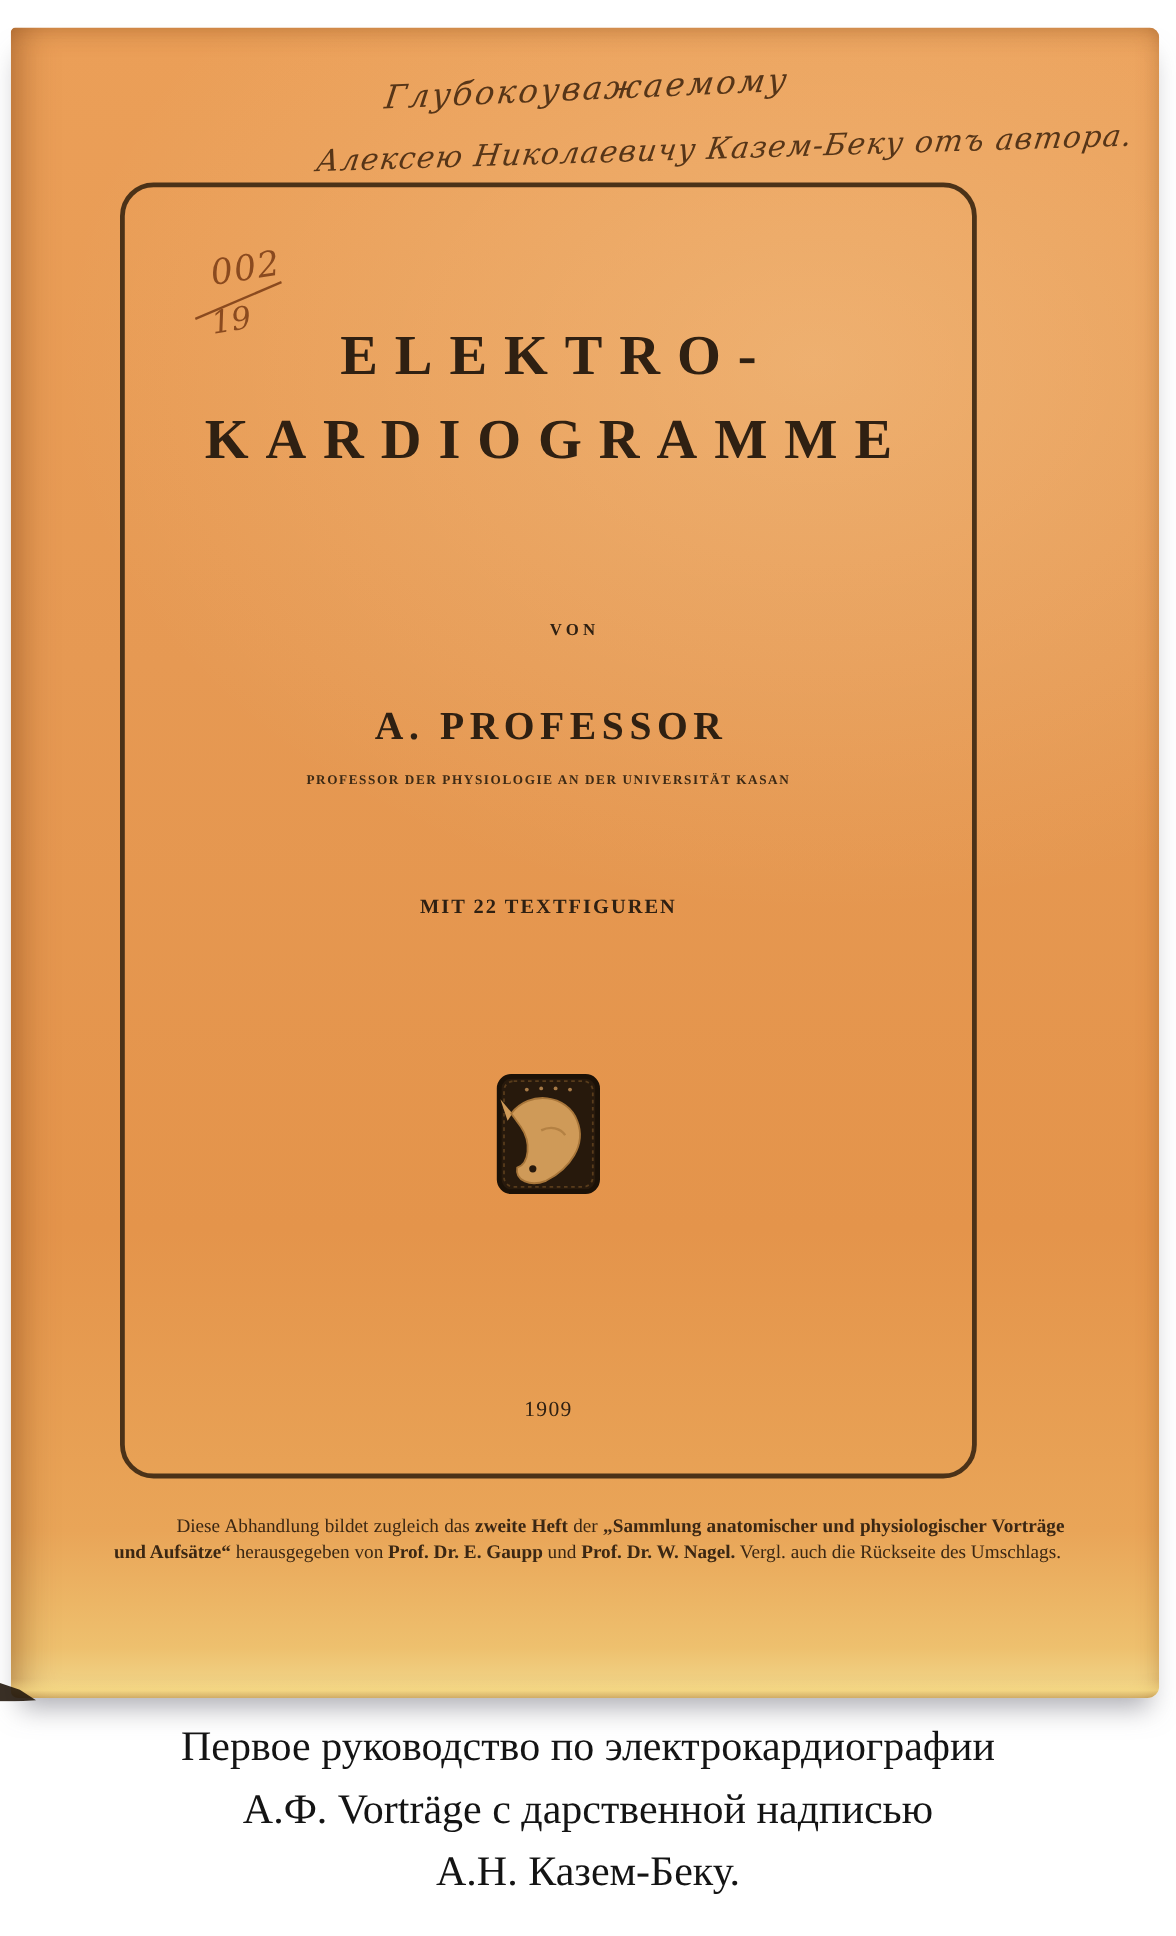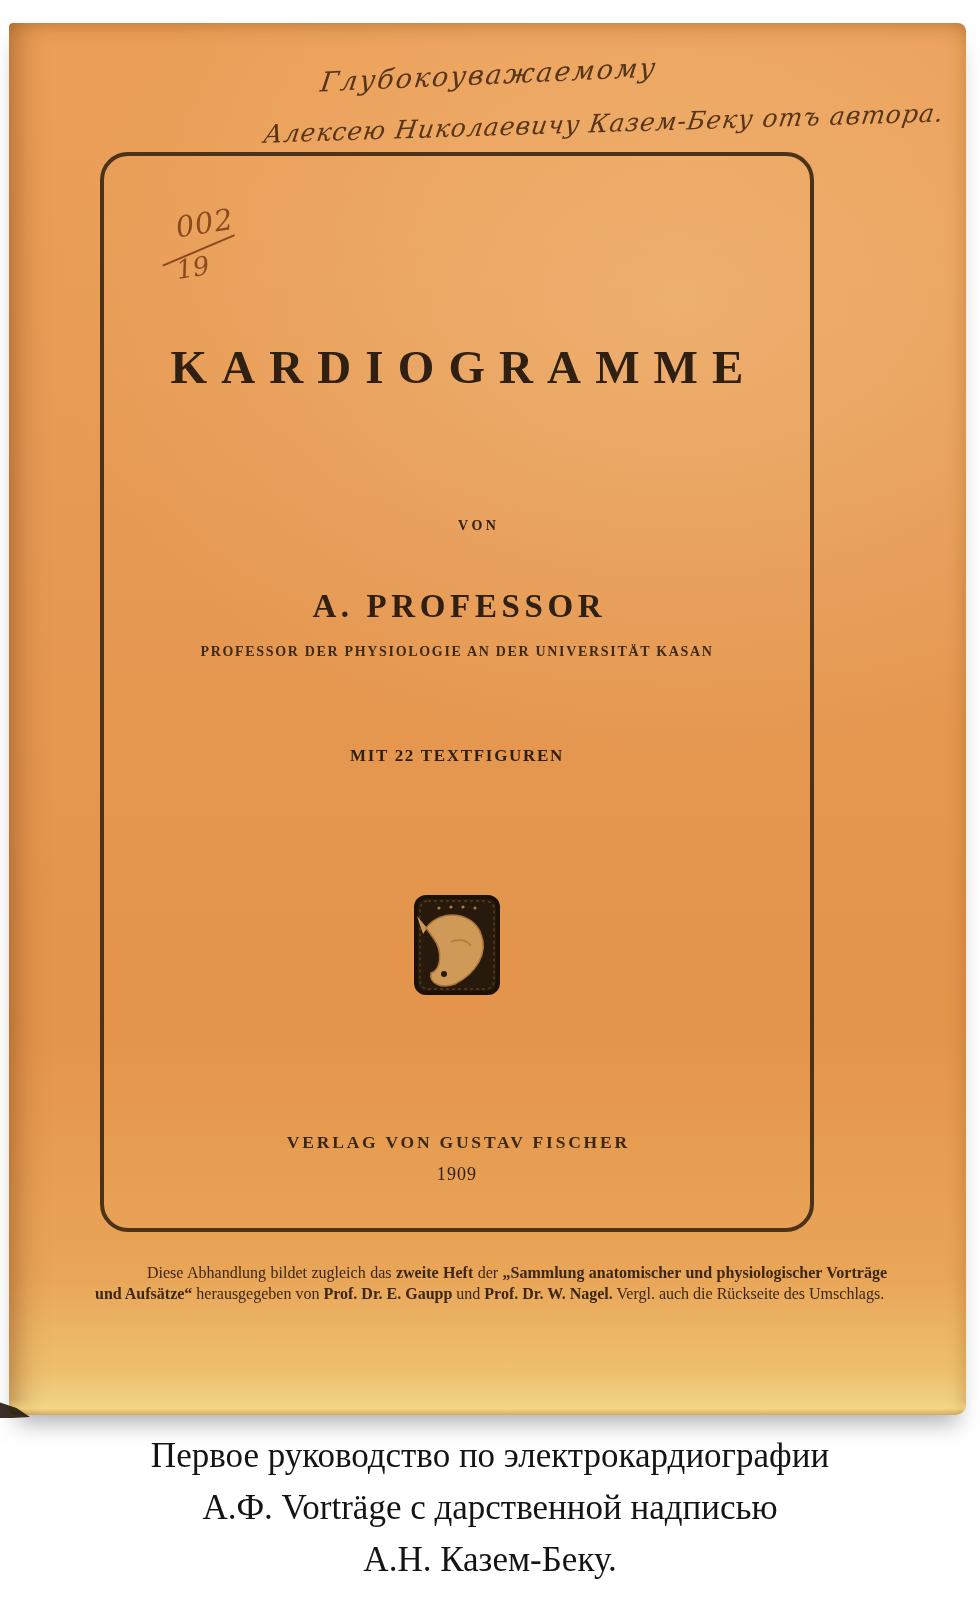--- a/index.html
+++ b/index.html
@@ -68,21 +68,21 @@
     position:absolute;left:91px;top:129px;width:714px;height:1080px;
     text-align:center;color:var(--ink_brown);
   }
   .fc{position:absolute;left:0;width:100%;}
   .title{font-size:47px;font-weight:bold;letter-spacing:.30em;text-indent:.30em;
     font-family:"Liberation Serif",serif;}
   .t1{top:118px;}
   .t2{top:188px;}
   .von{top:366px;font-size:14px;font-weight:bold;letter-spacing:.25em;text-indent:.25em;margin-left:20px;}
   .author{top:436px;font-size:33px;font-weight:bold;letter-spacing:.14em;text-indent:.14em;}
-  .affil{top:492px;font-size:14px;font-weight:bold;letter-spacing:.12em;color:#3d2a15;}
+  .affil{top:492px;font-size:11px;font-weight:bold;letter-spacing:.12em;color:#3d2a15;}
   .figures{top:594px;font-size:17px;font-weight:bold;letter-spacing:.10em;font-family:Liberation Serif, serif;}
   .emblem{top:740px;}
   .emblem svg{display:inline-block;}
   .jena{top:944px;font-size:21px;font-weight:bold;letter-spacing:.28em;text-indent:.28em;}
   .verlag{top:980px;font-size:17.5px;font-weight:bold;letter-spacing:.16em;text-indent:.16em;color:#3a2815;}
   .year{top:1012px;font-size:18px;font-weight:normal;letter-spacing:.06em;}
   
   .series-note{
     position:absolute;left:86px;top:1240px;width:792px;
     font-size:16px;line-height:1.30;text-align:justify;text-indent:52px;
@@ -107,20 +107,21 @@
 
     <div class="catalog">
       <span class="num">002</span>
       <span class="bar"></span>
       <span class="den">19</span>
     </div>
 
     <div class="frame"></div>
 
     <div class="frame-content">
+      <div class="fc title t1">ELEKTRO-</div>
       <div class="fc title t2">KARDIOGRAMME</div>
       <div class="fc von">VON</div>
       <div class="fc author">A. PROFESSOR</div>
       <div class="fc affil">PROFESSOR DER PHYSIOLOGIE AN DER UNIVERSITÄT KASAN</div>
       <div class="fc figures">MIT 22 TEXTFIGUREN</div>
 
       <div class="fc emblem">
         <svg width="92" height="106" viewBox="0 0 92 106" aria-hidden="true">
           <rect x="5" y="5" width="82" height="96" rx="10" fill="#27190c" stroke="#1b1107" stroke-width="4"></rect>
           <rect x="9" y="9" width="74" height="88" rx="8" fill="none" stroke="#7a5426" stroke-width="1.5" stroke-dasharray="3 3" opacity=".6"></rect>
@@ -131,21 +132,20 @@
           <path d="M16 36 L6 24 L12 42 Z" fill="#cf9a58"></path>
           <path d="M15 36 C 30 16, 62 20, 70 42
                    C 78 62, 64 82, 44 92
                    C 31 97, 18 92, 20 81
                    C 30 78, 32 60, 23 47 Z" fill="#cf9a58" stroke="#a8763a" stroke-width="1.5"></path>
           <circle cx="33" cy="82" r="3" fill="#27190c"></circle>
           <path d="M40 50 C 48 46, 56 48, 60 54" fill="none" stroke="#a8763a" stroke-width="2" opacity=".7"></path>
         </svg>
       </div>
 
-      <div class="fc verlag">VERLAG VON GUSTAV FISCHER</div>
       <div class="fc year">1909</div>
     </div>
 
     <div class="series-note"><span>Diese Abhandlung bildet zugleich das </span><span style="font-weight: bold;">zweite Heft</span><span> der </span><span style="font-weight: bold;">„Sammlung anatomischer und physiologischer Vorträge und Aufsätze“</span><span> herausgegeben von </span><span style="font-weight: bold;">Prof. Dr. E. Gaupp</span><span> und </span><span style="font-weight: bold;">Prof. Dr. W. Nagel.</span><span>  Vergl. auch die Rückseite des Umschlags.</span></div>
   </div>
 
   <div class="corner-tear"></div>
 
   <div class="caption">
     <div>Первое руководство по электрокардиографии</div>

